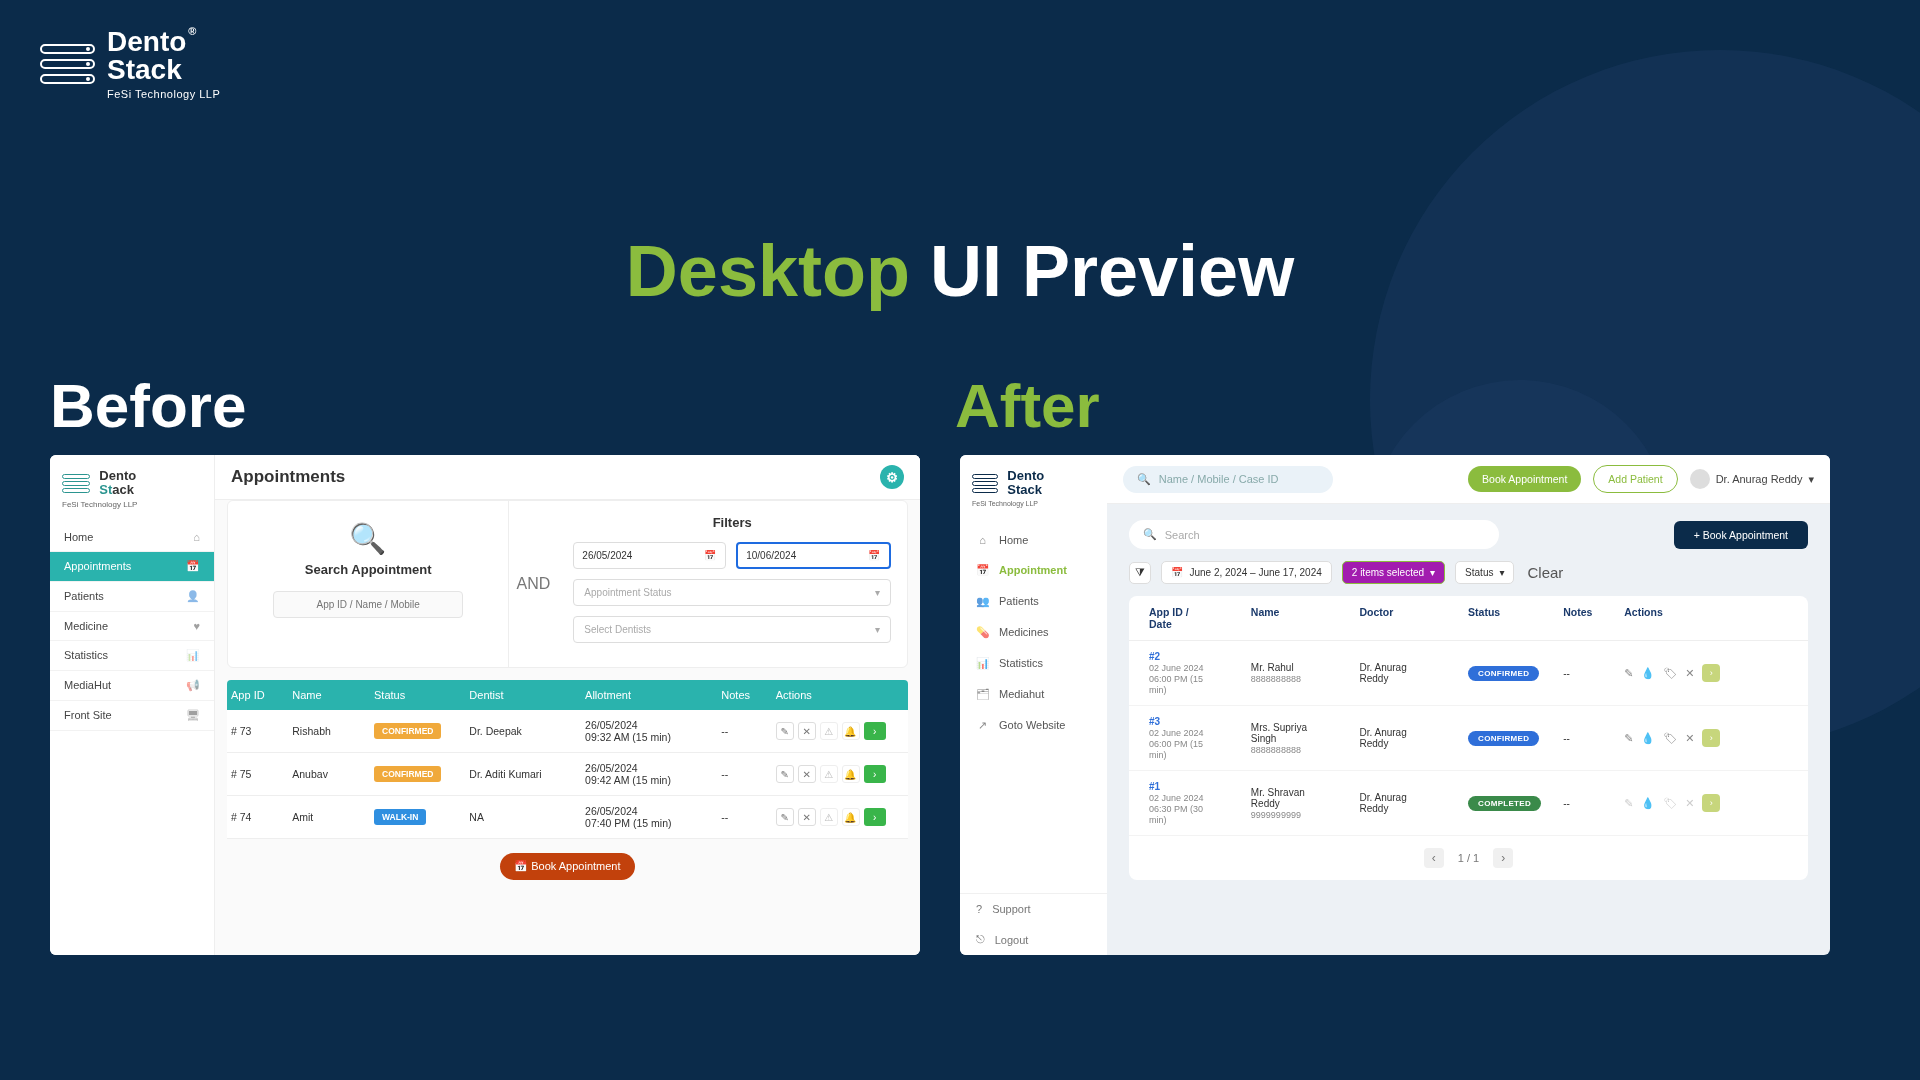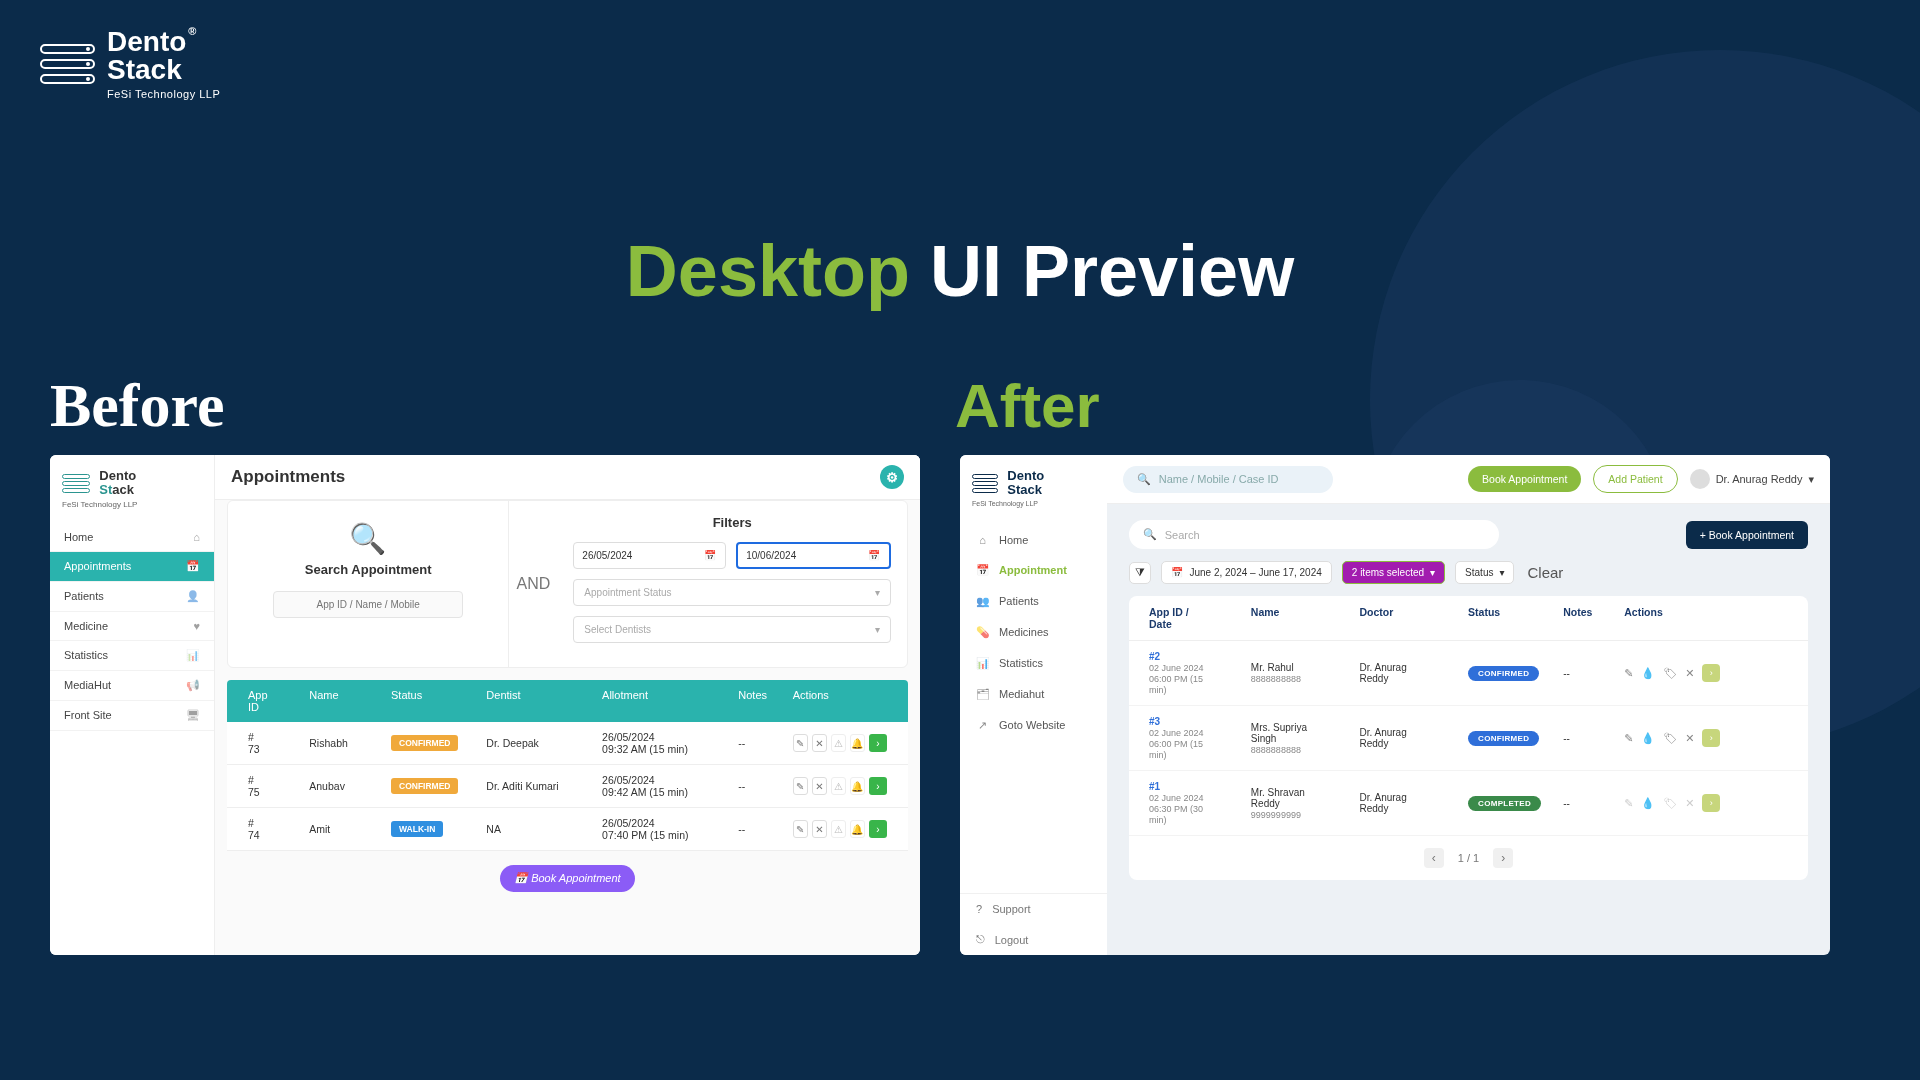--- a/index.html
+++ b/index.html
@@ -13,21 +13,21 @@
 .logo-bar { width:55px; height:10px; border:2px solid #fff; border-radius:6px; position:relative; }
 .logo-bar::after { content:''; position:absolute; right:3px; top:1px; width:4px; height:4px; background:#fff; border-radius:50%; }
 .logo-text { display:flex; flex-direction:column; }
 .logo-line1 { font-size:28px; font-weight:700; line-height:1; position:relative; }
 .logo-line1 sup { font-size:11px; position:absolute; top:-2px; margin-left:2px; }
 .logo-sub { font-size:11px; letter-spacing:0.5px; margin-top:4px; }
 
 .title-main { position:absolute; top:230px; left:50%; transform:translateX(-50%); font-size:72px; font-weight:800; color:#fff; }
 .title-main .green { color:#8bbc3e; }
 
-.label-before { position:absolute; top:370px; left:50px; font-size:62px; font-weight:800; color:#fff;font-family:Liberation Serif, serif; }
+.label-before { position:absolute; top:370px; left:50px; font-size:62px; font-weight:800; color:#fff; }
 .label-after  { position:absolute; top:370px; left:955px; font-size:62px; font-weight:800; color:#8bbc3e; }
 
 
 .panel-before { position:absolute; top:455px; left:50px; width:870px; height:500px; background:#fff; border-radius:6px; overflow:hidden; display:flex; font-size:12px; color:#333; }
 .pb-sidebar { width:165px; background:#fff; border-right:1px solid #eee; }
 .pb-logo { padding:14px 12px; }
 .pb-logo .lmark { display:inline-flex; flex-direction:column; gap:2px; margin-right:6px; vertical-align:middle; }
 .pb-logo .lmark span { width:28px; height:5px; border:1.5px solid #2b9590; border-radius:3px; display:block; }
 .pb-logo .ltxt { display:inline-block; vertical-align:middle; font-size:13px; font-weight:700; line-height:1.1; }
 .pb-logo .ltxt .l2 { color:#2b9590; }
@@ -52,30 +52,30 @@
 .pb-and { width:48px; display:flex; align-items:center; justify-content:center; font-size:16px; color:#777; }
 .pb-filtcol { flex:1.3; padding:14px 16px; }
 .pb-filtcol .ftitle { text-align:center; font-size:13px; font-weight:600; margin-bottom:12px; }
 .pb-dates { display:flex; gap:10px; margin-bottom:10px; }
 .pb-date { flex:1; border:1px solid #ddd; border-radius:4px; padding:6px 8px; font-size:10px; display:flex; justify-content:space-between; align-items:center; background:#fff; }
 .pb-date.hl { border:2px solid #1e6be0; }
 .pb-sel { border:1px solid #ddd; border-radius:4px; padding:7px 10px; font-size:10px; color:#aaa; display:flex; justify-content:space-between; margin-bottom:10px; background:#fff; }
 
 .pb-table { margin:12px; }
 .pb-thead { background:#2ab3ad; color:#fff; display:flex; font-size:11px; border-radius:4px 4px 0 0; }
-.pb-thead > div, .pb-row > div { padding:9px 21px; }
+.pb-thead > div, .pb-row > div { padding:9px 4px; }
 .c-appid{width:9%} .c-name{width:12%} .c-status{width:14%} .c-dentist{width:17%} .c-allot{width:20%} .c-notes{width:8%} .c-actions{width:20%}
 .pb-row { display:flex; background:#fff; border-bottom:1px solid #eee; font-size:10.5px; align-items:center; }
 .badge { padding:3px 8px; border-radius:3px; color:#fff; font-size:8.5px; font-weight:700; display:inline-block; }
 .bg-orange{background:#f0a93b} .bg-blue{background:#2f8fe0}
 .pb-actions { display:flex; gap:4px; align-items:center; }
 .pb-act { width:18px; height:18px; border:1px solid #ddd; border-radius:3px; display:flex; align-items:center; justify-content:center; font-size:10px; color:#777; background:#fff; }
 .pb-act.grey{color:#bbb;border-color:#eee}
 .pb-go { width:22px; height:18px; background:#39b54a; border-radius:3px; color:#fff; display:flex; align-items:center; justify-content:center; font-size:10px; }
-.pb-bookbtn { display:block; margin:14px auto 0; background:#8b5cf6; color:#fff; border:none; padding:7px 14px; border-radius:14px; font-size:11px; cursor:pointer;font-style:italic; }
+.pb-bookbtn { display:block; margin:14px auto 0; background:#c2410c; color:#fff; border:none; padding:7px 14px; border-radius:14px; font-size:11px; cursor:pointer; }
 
 
 .panel-after { position:absolute; top:455px; left:960px; width:870px; height:500px; background:#edf1f5; border-radius:6px; overflow:hidden; display:flex; font-size:12px; color:#333; }
 .pa-sidebar { width:147px; background:#fff; display:flex; flex-direction:column; }
 .pa-logo { padding:14px 12px 18px; }
 .pa-logo .lmark { display:inline-flex; flex-direction:column; gap:2px; margin-right:6px; vertical-align:middle; }
 .pa-logo .lmark span { width:26px; height:5px; border:1.5px solid #0b2b4a; border-radius:3px; display:block; }
 .pa-logo .ltxt { display:inline-block; vertical-align:middle; font-size:13px; font-weight:700; line-height:1.1; color:#0b2b4a; }
 .pa-logo .lsub { font-size:7px; color:#666; margin-top:2px; }
 .pa-nav { list-style:none; flex:1; }
@@ -95,21 +95,21 @@
 .pa-btn.outline { background:#fff; border:1px solid #8bbc3e; color:#8bbc3e; }
 .pa-user { display:flex; align-items:center; gap:6px; font-size:11px; color:#444; }
 .pa-avatar { width:20px; height:20px; background:#ddd; border-radius:50%; }
 
 .pa-content { padding:16px 22px; }
 .pa-crumb { font-size:13px; color:#888; margin-bottom:12px; }
 .pa-crumb b { color:#222; font-weight:600; }
 
 .pa-searchrow { display:flex; gap:16px; align-items:center; margin-bottom:12px; }
 .pa-search2 { flex:1; background:#fff; border-radius:18px; padding:8px 14px; display:flex; align-items:center; gap:8px; color:#aaa; font-size:11px; max-width:370px; }
-.pa-bookbtn2 { margin-left:auto; background:#0b2b4a; color:#fff; border:none; padding:8px 14px; border-radius:6px; font-size:10.5px; cursor:pointer; }
+.pa-bookbtn2 { margin-left:auto; background:#0b2b4a; color:#fff; border:none; padding:8px 20px; border-radius:6px; font-size:10.5px; cursor:pointer; }
 
 .pa-filterrow { display:flex; gap:10px; align-items:center; margin-bottom:12px; }
 .pa-filticon { width:22px; height:22px; border:1px solid #ddd; border-radius:5px; background:#fff; display:flex; align-items:center; justify-content:center; font-size:11px; }
 .pa-chip { background:#fff; border:1px solid #ddd; border-radius:5px; padding:5px 9px; font-size:10px; display:flex; align-items:center; gap:6px; }
 .pa-chip.sel { background:#a21caf; color:#fff; border-color:#8bbc3e; }
 .pa-clear { font-size:15px; color:#555; cursor:pointer; margin-left:3px; }
 
 .pa-table { background:#fff; border-radius:8px; overflow:hidden; }
 .pa-thead { display:flex; font-size:10.5px; color:#1b3a6b; font-weight:600; border-bottom:1px solid #eee; }
 .pa-thead > div, .pa-row > div { padding:10px 20px; }

